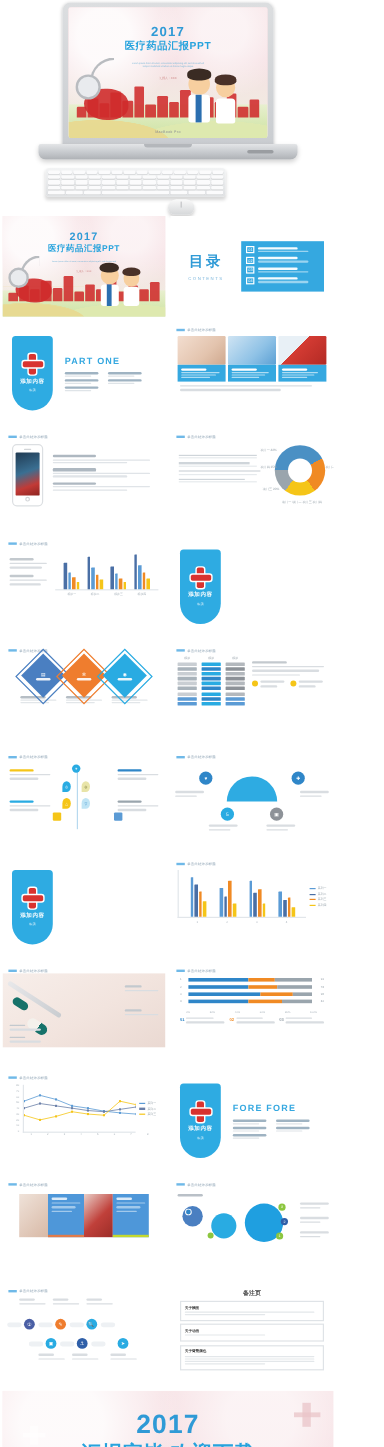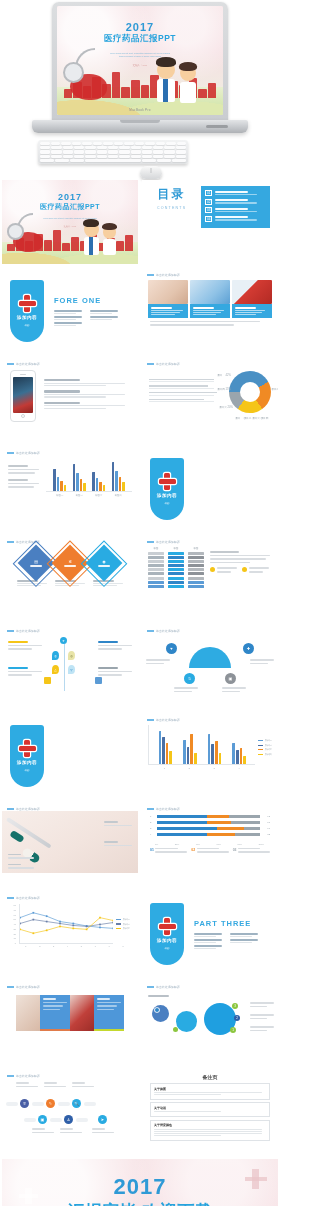--- a/index.html
+++ b/index.html
@@ -94,21 +94,21 @@
     border:none; height:84px; }
   .s-head { display:flex; align-items:center; gap:2px; padding:4px 5px 0 5px; }
   .s-head .bar { width:7px; height:1.5px; background:#6fb9e8; }
   .s-head .ttl { font-size:2.8px; color:#8fa4b5; letter-spacing:.2px; }
 
   
   .ln { height:1.6px; background:#d9dde1; border-radius:1px; margin-bottom:2px; }
   .ln.w { background:rgba(255,255,255,.8); }
 
   
-  .toc { display:flex; align-items:flex-start; height:100%; padding:6px 8px; gap:8px; }
+  .toc { display:flex; align-items:center; height:100%; padding:6px 8px; gap:8px; }
   .toc-left { flex:0 0 36%; text-align:center; }
   .toc-cn { font-size:12px; color:#2f9ad6; font-weight:bold; letter-spacing:2px; }
   .toc-en { font-size:3.6px; color:#7fb8dd; letter-spacing:1.2px; margin-top:3px; }
   .toc-right { flex:1; background:#35a8e0; padding:4px; }
   .toc-item { display:flex; align-items:center; gap:3px; margin-bottom:2.5px; }
   .toc-num { width:7px; height:6px; border:.6px solid #fff; color:#fff; font-size:3.2px;
     display:flex; align-items:center; justify-content:center; flex:0 0 auto; }
   .toc-txt { flex:1; }
   .toc-txt .t1 { height:2px; background:#fff; opacity:.95; border-radius:1px; width:64%; }
   .toc-txt .t2 { height:1.2px; background:#fff; opacity:.5; border-radius:1px; width:82%; margin-top:1px; }
@@ -479,21 +479,21 @@
 
     <div class="srow">
       <div class="slide">
         <div class="divider">
           <div class="shield">
             <div class="cross"></div>
             <div class="shield-cn">添加内容</div>
             <div class="shield-en">标题</div>
           </div>
           <div class="div-right">
-            <div class="part-title">FORE ONE</div>
+            <div class="part-title">PART ONE</div>
             <div class="part-grid">
               <div class="pb">
                   <div class="a"></div>
                   <div class="b"></div>
                 </div>
               <div class="pb">
                   <div class="a"></div>
                   <div class="b"></div>
                 </div>
               <div class="pb">
@@ -1131,21 +1131,21 @@
       </div>
 
       <div class="slide">
         <div class="divider">
           <div class="shield">
             <div class="cross"></div>
             <div class="shield-cn">添加内容</div>
             <div class="shield-en">标题</div>
           </div>
           <div class="div-right">
-            <div class="part-title">PART THREE</div>
+            <div class="part-title">FORE FORE</div>
             <div class="part-grid">
               <div class="pb">
                   <div class="a"></div>
                   <div class="b"></div>
                 </div>
                 <div class="pb">
                   <div class="a"></div>
                   <div class="b"></div>
                 </div>
               <div class="pb">

